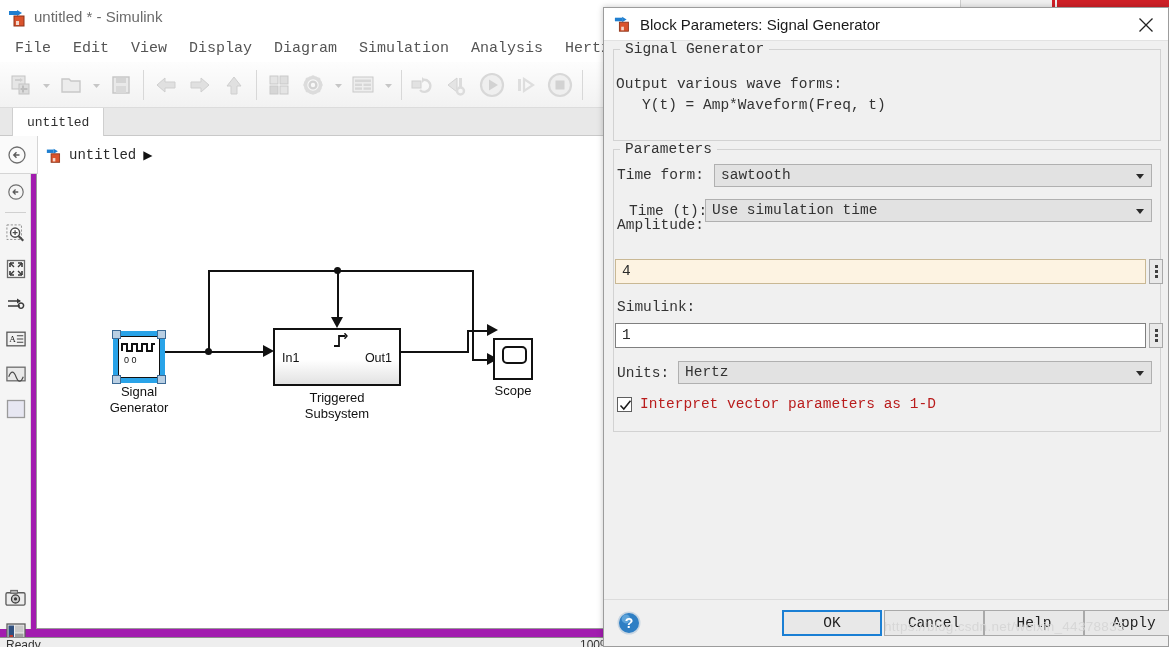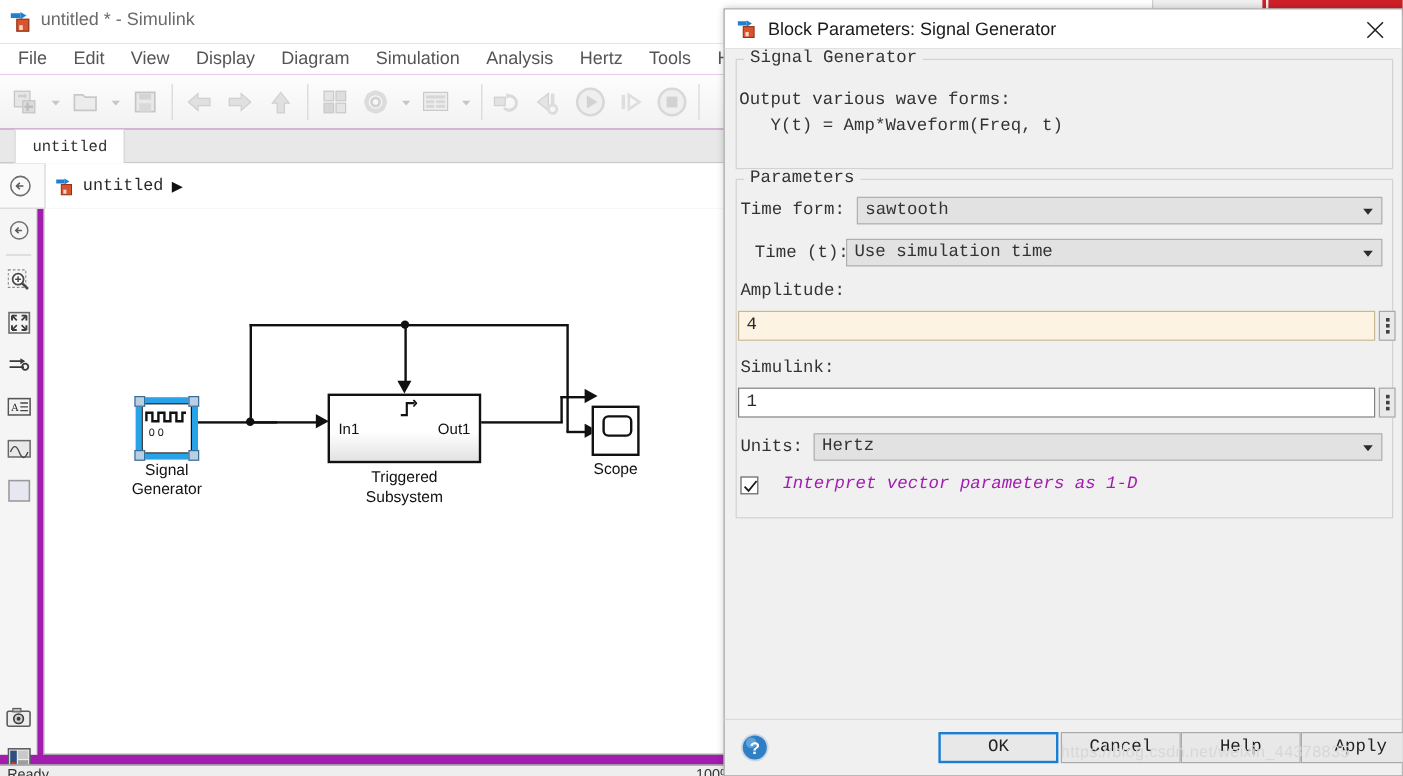--- a/index.html
+++ b/index.html
@@ -17,21 +17,21 @@
   .bg-topstrip .redbox { position:absolute; top:0; left:97px; width:112px; height:13px; background:#cf2027; }
   .bg-topstrip .redtick { position:absolute; top:0; left:92px; width:3px; height:13px; background:#cf2027; }
 
   
   .sl-window { position:absolute; top:0; left:0; width:960px; height:647px; background:#a21caf; }
   .sl-titlebar { position:absolute; top:0; left:0; width:960px; height:36px; background:#ffffff; }
   .sl-title-icon { position:absolute; left:8px; top:8px; width:20px; height:20px; }
   .sl-title-text { position:absolute; left:34px; top:8px; font-size:15px; color:#6b6b6b; font-family:"Liberation Sans",sans-serif; }
 
   .sl-menubar { position:absolute; top:36px; left:0; width:960px; height:26px; background:#ffffff; }
-  .sl-menu { position:absolute; top:0; display:flex; align-items:center; height:26px; }
+  .sl-menu { position:absolute; top:0; display:flex; align-items:center; height:26px;font-family:Liberation Mono, monospace; }
   .sl-menu-item { font-size:15px; color:#555; padding:0 11px; line-height:26px; cursor:default; white-space:nowrap; }
 
   .sl-toolbar { position:absolute; top:62px; left:0; width:960px; height:46px;
                 background:linear-gradient(#fdfdfd,#f2f2f2); border-bottom:1px solid #dcdcdc; }
   .tb-group { position:absolute; top:0; height:46px; display:flex; align-items:center; }
   .tb-btn { width:34px; height:36px; display:flex; align-items:center; justify-content:center; border-radius:2px; }
   .tb-btn.small { width:16px; }
   .tb-div { width:1px; height:30px; background:#d8d8d8; margin:0 5px; }
 
   
@@ -108,21 +108,21 @@
   .edit { position:absolute; height:25px; background:#ffffff; border:1px solid #7f7f7f; }
   .edit.dirty { background:#fdf3e2; border:1px solid #c9b894; }
   .edit-val { position:absolute; left:6px; top:3px; font-family:"Liberation Mono", monospace; font-size:14.5px; color:#2a2a2a; }
   .spin { position:absolute; width:14px; height:25px; background:#e9e9e9; border:1px solid #a8a8a8;
           display:flex; flex-direction:column; align-items:center; justify-content:center; gap:2px; }
   .spin i { display:block; width:3px; height:3px; background:#404040; }
 
   .chk-row { position:absolute; display:flex; align-items:center; }
   .chk-box { width:15px; height:15px; background:#ffffff; border:1px solid #5f5f5f; position:relative; }
   .chk-box svg { position:absolute; left:1px; top:1px; }
-  .chk-label { margin-left:20px; font-family:"Liberation Mono", monospace; font-size:14.5px; color:#a21caf;font-style:italic; }
+  .chk-label { margin-left:8px; font-family:"Liberation Mono", monospace; font-size:14.5px; color:#b91c1c; }
 
   .dlg-footer { position:absolute; bottom:0; left:0; width:564px; height:47px; background:#f0f0f0; border-top:1px solid #dcdcdc; }
   .help-ball { position:absolute; left:12px; top:10px; width:26px; height:26px; }
   .dbtn { position:absolute; top:10px; height:26px; width:100px; background:#e8e8e8; border:1px solid #a9a9a9;
           font-family:"Liberation Mono", monospace; font-size:14.5px; color:#222;
           display:flex; align-items:center; justify-content:center; }
   .dbtn.focused { border:2px solid #1a7fd4; }
 
   .watermark { position:absolute; left:884px; top:619px; font-size:13.5px; color:#d7d7d7;
                font-family:"Liberation Sans",sans-serif; letter-spacing:.3px; white-space:nowrap;
@@ -502,21 +502,21 @@
         <span class="combo-val">sawtooth</span>
         <span class="combo-arrow"></span>
       </div>
 
       <div class="fld-label" style="left:25px; top:162px;text-align:right;">Time (t):</div>
       <div class="combo" style="left:101px; top:158px; width:447px;">
         <span class="combo-val">Use simulation time</span>
         <span class="combo-arrow"></span>
       </div>
 
-      <div class="fld-label" style="left:13px; top:194px;">Amplitude:</div>
+      <div class="fld-label" style="left:13px; top:176px;">Amplitude:</div>
       <div class="edit dirty" style="left:11px; top:218px; width:531px;">
         <span class="edit-val">4</span>
       </div>
       <div class="spin" style="left:545px; top:218px;">
         <i></i>
           <i></i>
           <i></i>
       </div>
 
       <div class="fld-label" style="left:13px; top:258px;">Simulink:</div>

